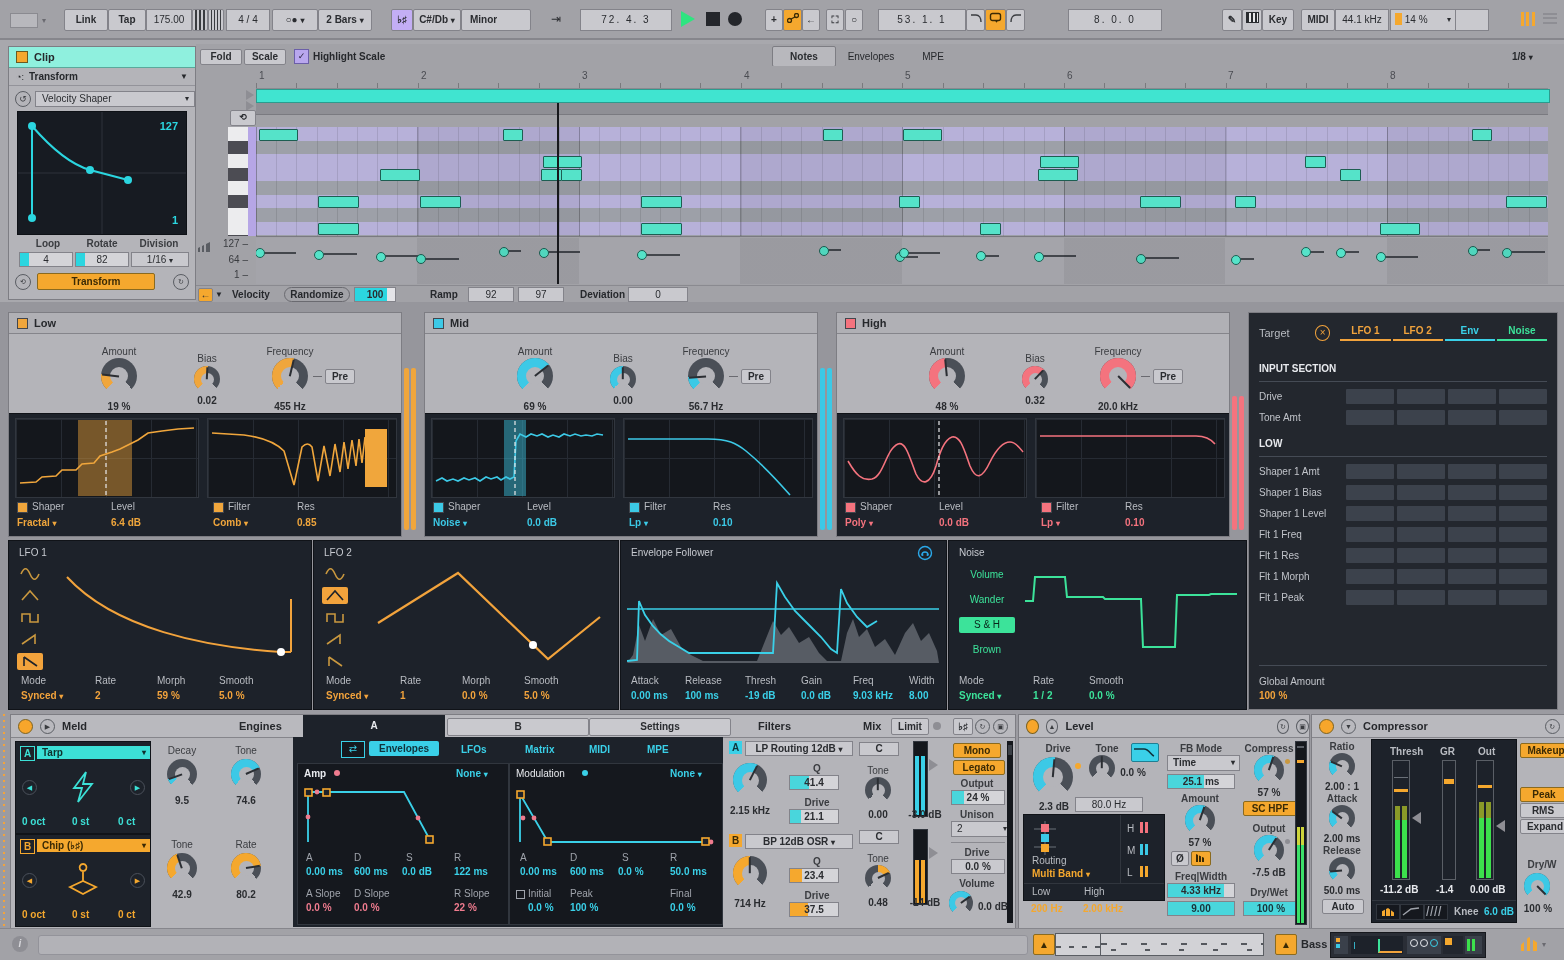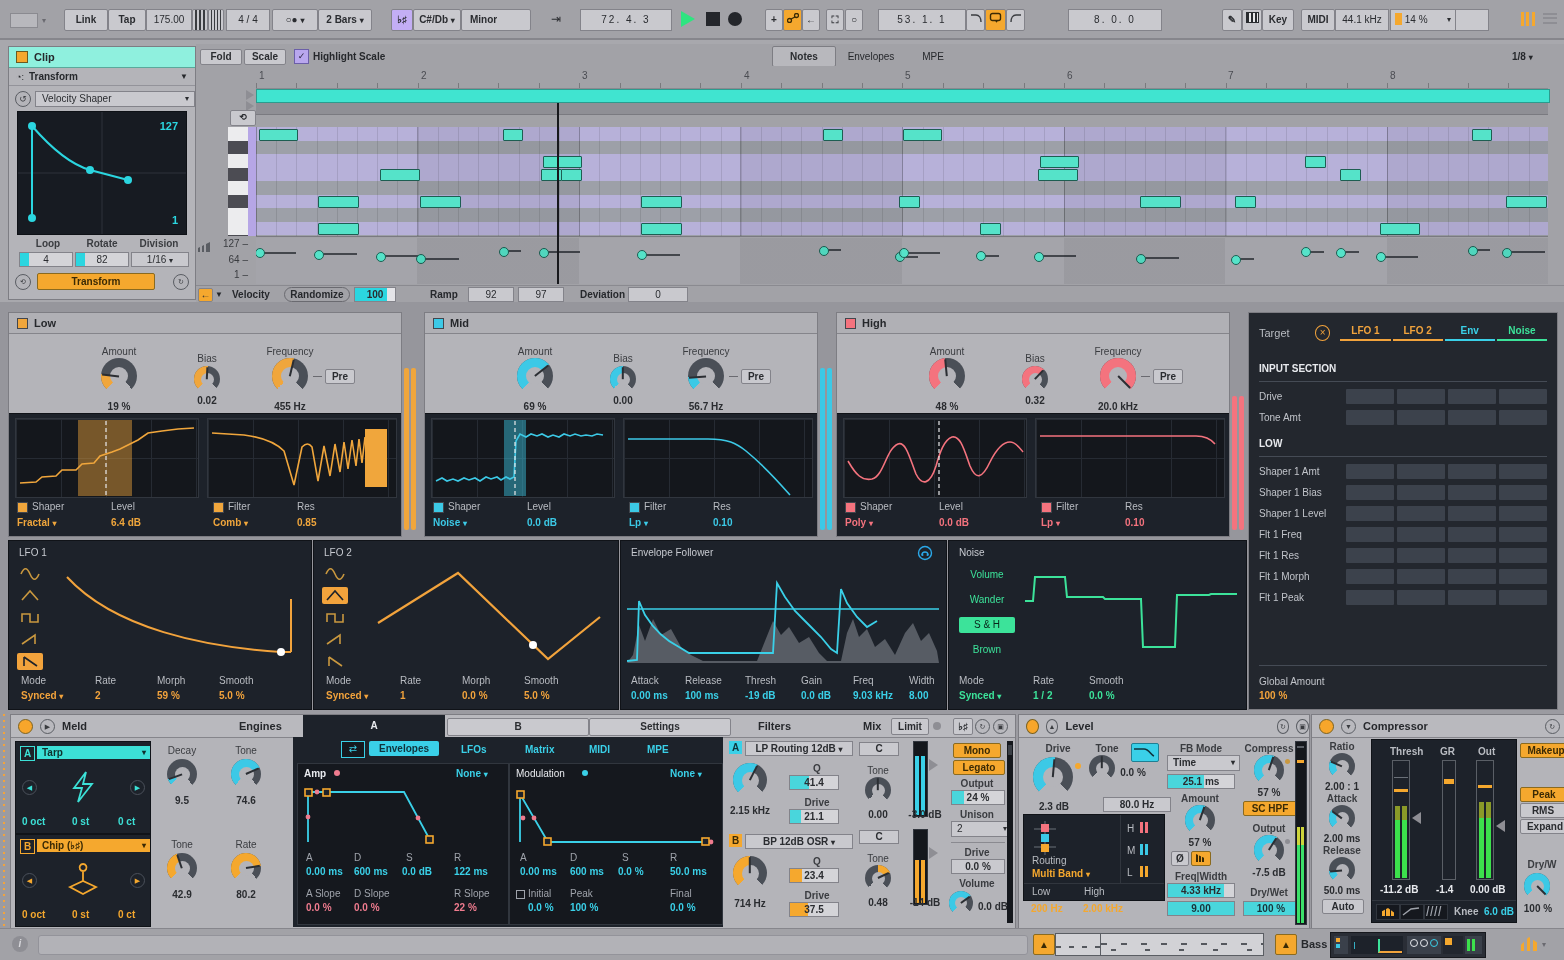--- a/index.html
+++ b/index.html
@@ -924,21 +924,21 @@
   <span class="kn a" style="left:70px;top:40px;width:26px;height:26px;--st:0deg;--sw:0deg;--na:270deg;--c:#3cc9e6">
       <i></i>
       <u></u>
       <b></b>
       <s></s>
     </span>
   <div class="a val" style="left:96px;top:52px;width:36px">0.0 %</div>
   <div class="a" style="left:112px;top:28px;width:26px;height:17px;background:#3ad0e8;border:1px solid #1f7f93;border-radius:2px"><svg width="24" height="15" viewBox="0 0 24 15">
         <path d="M2,5 L12,5 C17,5 19,11 22,12" stroke="#10333c" stroke-width="1.6" fill="none"></path>
       </svg></div>
-  <div class="a fld" style="left:84px;top:82px;width:66px;height:13px;line-height:13px;font-weight:bold">80.0 Hz</div>
+  <div class="a fld" style="left:56px;top:82px;width:66px;height:13px;line-height:13px;font-weight:normal">80.0 Hz</div>
 
   <div class="a dkp" style="left:4px;top:99px;width:140px;height:85px">
     <svg class="a" style="left:8px;top:6px" width="26" height="34" viewBox="0 0 26 34">
         <line x1="13" y1="0" x2="13" y2="34" stroke="#6a7078"></line>
         <line x1="2" y1="8" x2="24" y2="8" stroke="#6a7078"></line>
         <line x1="2" y1="26" x2="24" y2="26" stroke="#6a7078"></line>
         <rect x="9" y="3" width="8" height="8" fill="#f4737e"></rect>
         <rect x="9" y="13" width="8" height="8" fill="#3cc9e6"></rect>
         <rect x="9" y="23" width="8" height="8" fill="#f5a82e"></rect>
       </svg>

